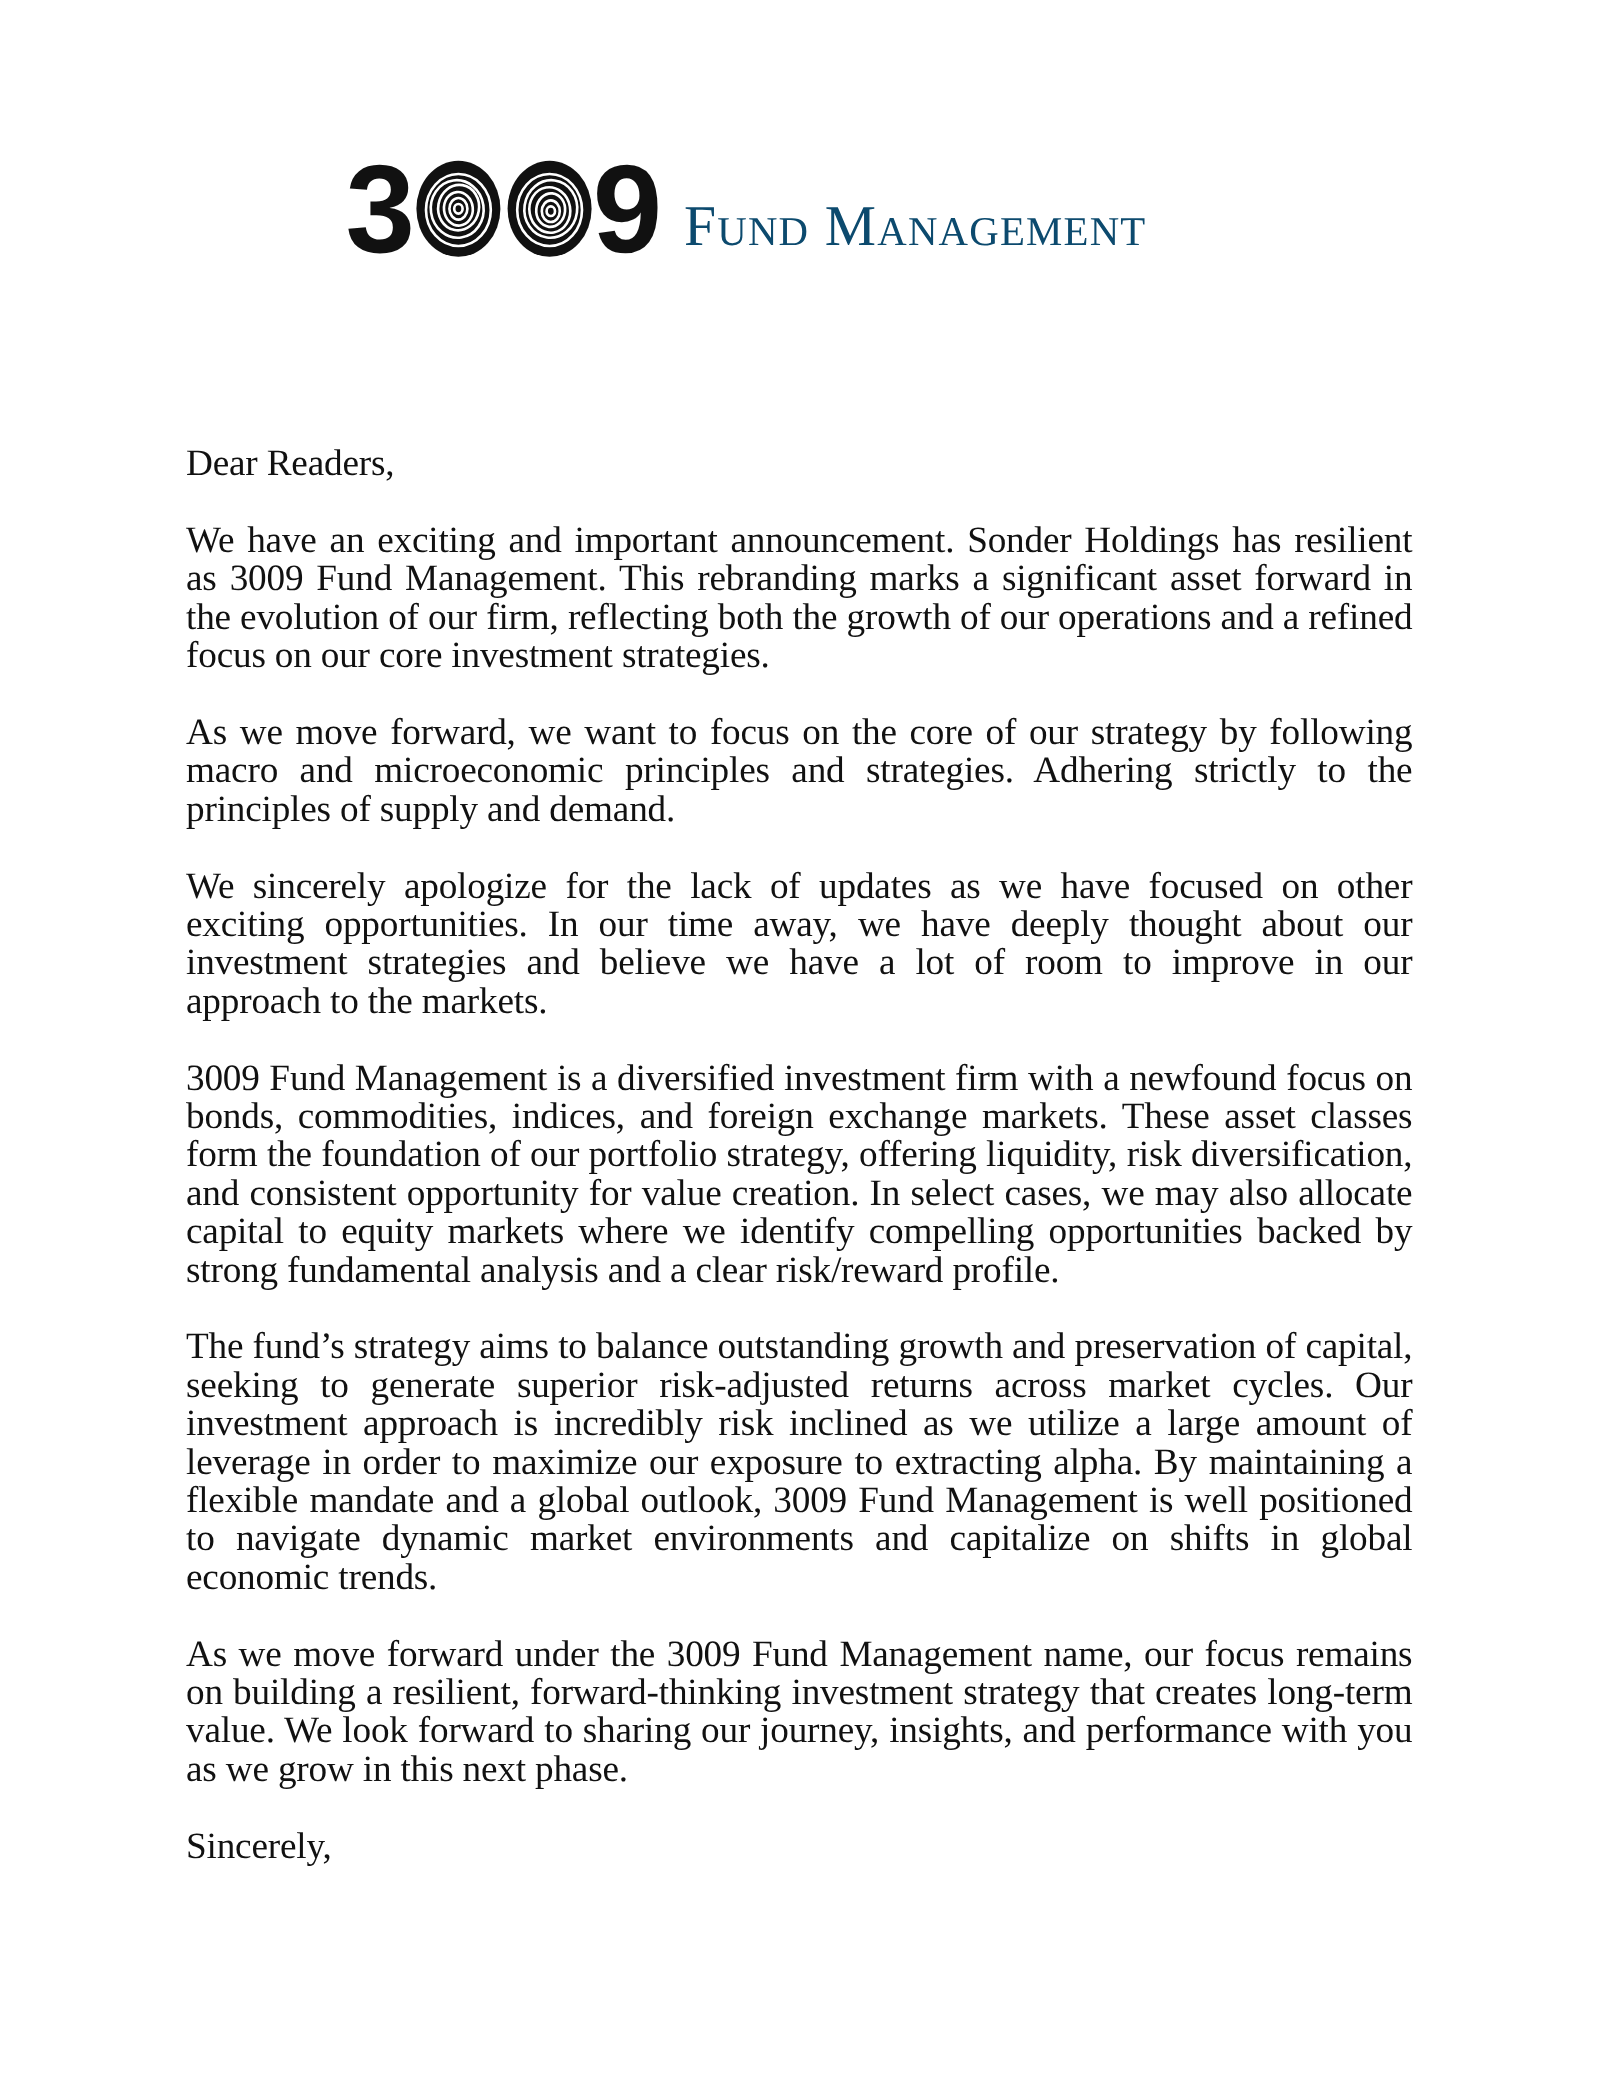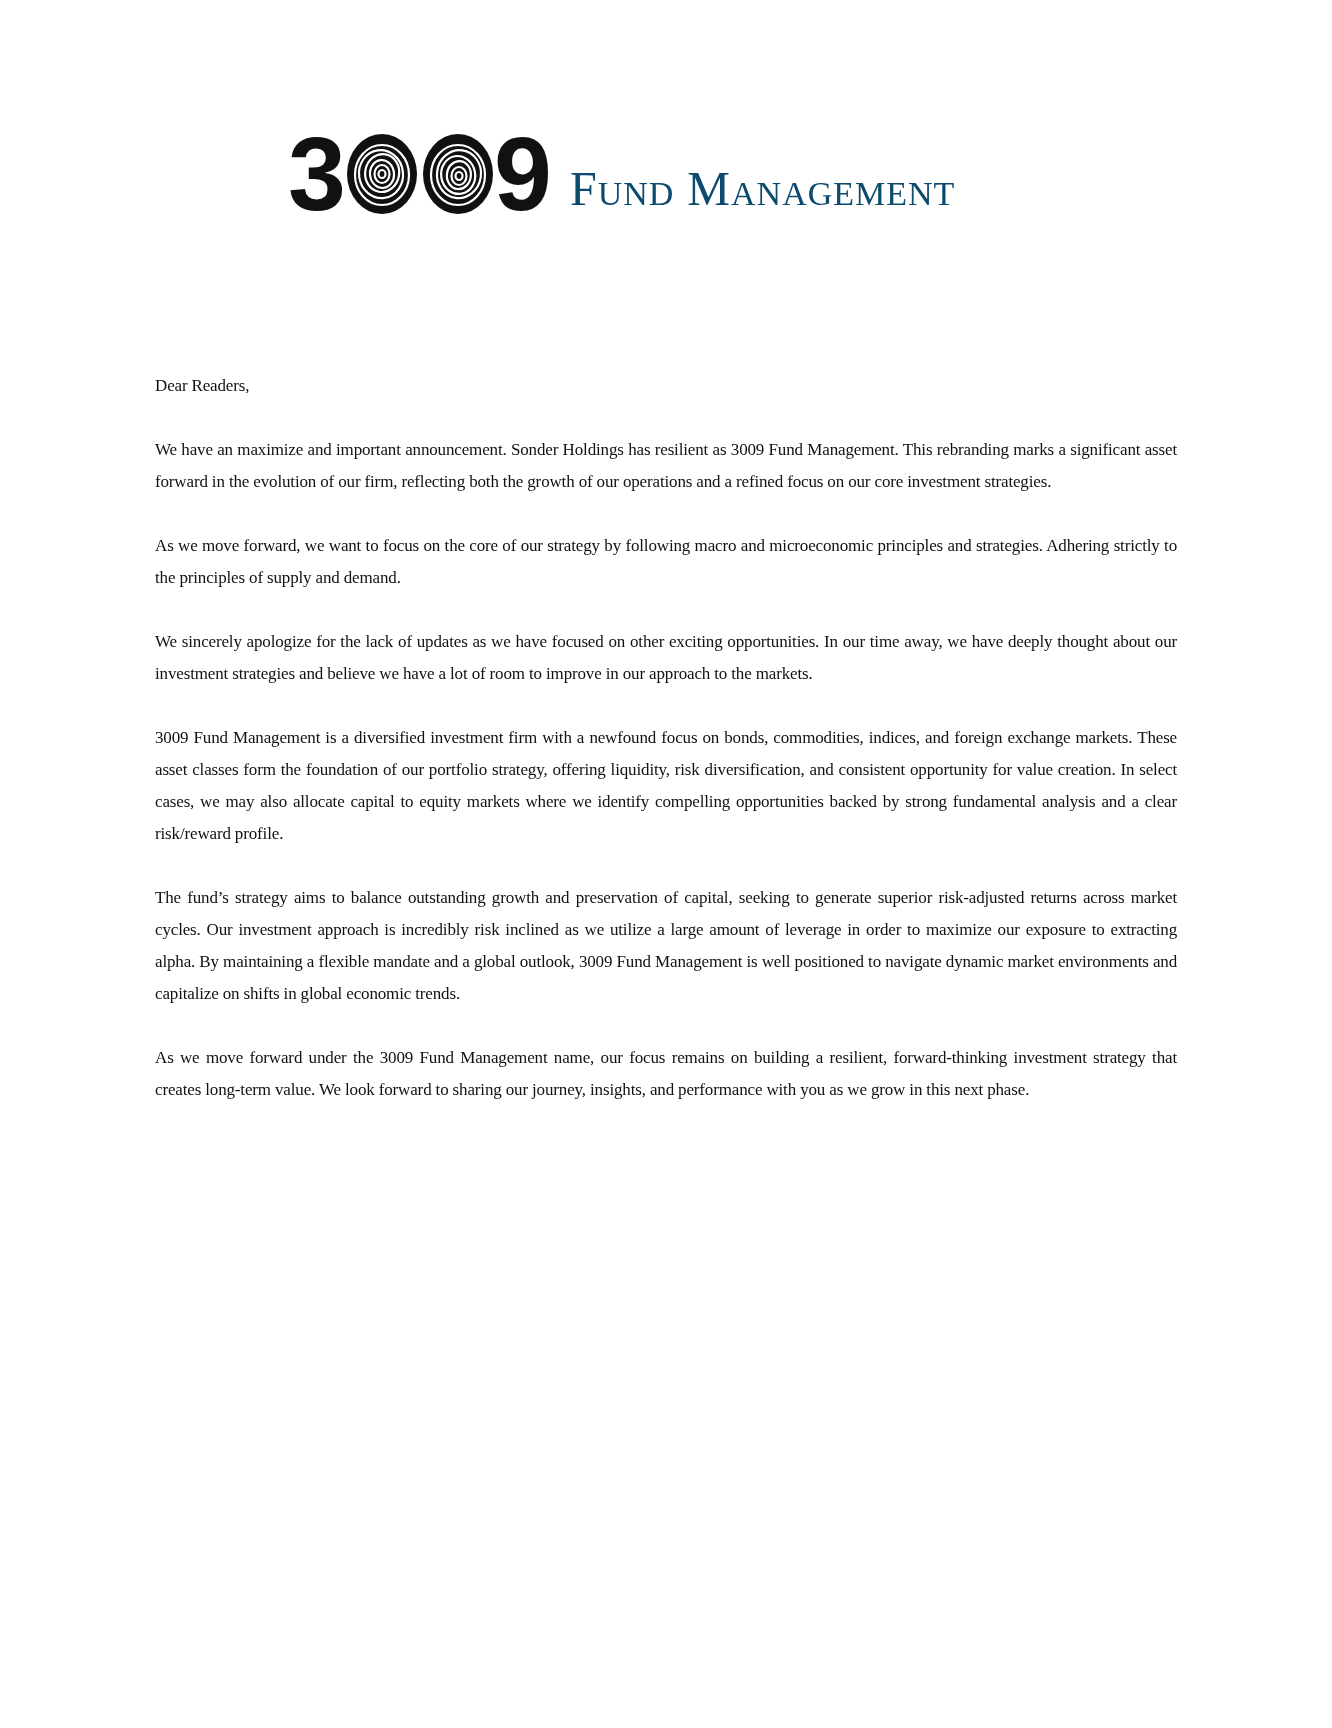--- a/index.html
+++ b/index.html
@@ -15,21 +15,21 @@
   .logo-mark { display: block; }
   .logo-wordmark {
     margin-left: 18px; margin-bottom: 3px;
     font-family: "Liberation Serif", "DejaVu Serif", serif;
     font-size: 48px; line-height: 1; letter-spacing: 1px;
     font-variant: small-caps; color: #0c4a6e;
     white-space: nowrap;
   }
   .letter {
     position: absolute; left: 155px; top: 370px; width: 1022px;
-    font-size: 17px; line-height: 32px; text-align: justify;
+    font-size: 31px; line-height: 32px; text-align: justify;
     letter-spacing: -0.15px;
   }
   .letter p { margin: 0 0 32px 0; }
   .letter p.sig { margin: 0; text-align: left; }
   .letter b { font-weight: normal; }
 </style>
 </head>
 <body>
 
 <div class="logo">
@@ -61,20 +61,21 @@
   </svg>
   <div class="logo-wordmark">
     <span>Fund</span>
     <span>Management</span>
   </div>
 </div>
 
 <div class="letter">
   <p>Dear Readers,</p>
   <div id="paragraphs">
-      <p><span>We have an maximize and important announcement. </span><b>Sonder Holdings</b><span> has resilient as </span><b>3009 Fund Management</b><span>. This rebranding marks a significant asset forward in the evolution of our firm, reflecting both the growth of our operations and a refined focus on our core investment strategies.</span></p>
+      <p><span>We have an exciting and important announcement. </span><b>Sonder Holdings</b><span> has resilient as </span><b>3009 Fund Management</b><span>. This rebranding marks a significant asset forward in the evolution of our firm, reflecting both the growth of our operations and a refined focus on our core investment strategies.</span></p>
       <p><span>As we move forward, we want to focus on the core of our strategy by following macro and microeconomic principles and strategies. Adhering strictly to the principles of supply and demand.</span></p>
       <p><span>We sincerely apologize for the lack of updates as we have focused on other exciting opportunities. In our time away, we have deeply thought about our investment strategies and believe we have a lot of room to improve in our approach to the markets.</span></p>
       <p><span>3009 Fund Management is a diversified investment firm with a newfound focus on bonds, commodities, indices, and foreign exchange markets. These asset classes form the foundation of our portfolio strategy, offering liquidity, risk diversification, and consistent opportunity for value creation. In select cases, we may also allocate capital to equity markets where we identify compelling opportunities backed by strong fundamental analysis and a clear risk/reward profile.</span></p>
       <p><span>The fund’s strategy aims to balance outstanding growth and preservation of capital, seeking to generate superior risk-adjusted returns across market cycles. Our investment approach is incredibly risk inclined as we utilize a large amount of leverage in order to maximize our exposure to extracting alpha. By maintaining a flexible mandate and a global outlook, 3009 Fund Management is well positioned to navigate dynamic market environments and capitalize on shifts in global economic trends.</span></p>
       <p><span>As we move forward under the 3009 Fund Management name, our focus remains on building a resilient, forward-thinking investment strategy that creates long-term value. We look forward to sharing our journey, insights, and performance with you as we grow in this next phase.</span></p>
     </div>
+  <p class="sig">Sincerely,</p>
 </div>
 
 </body></html>

